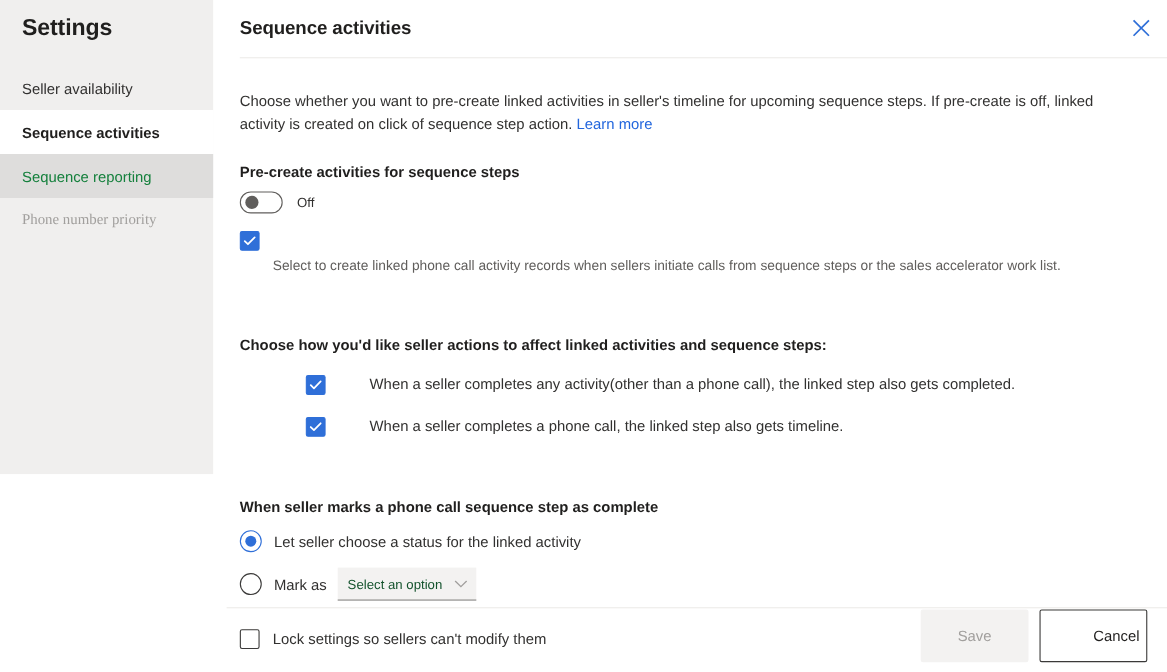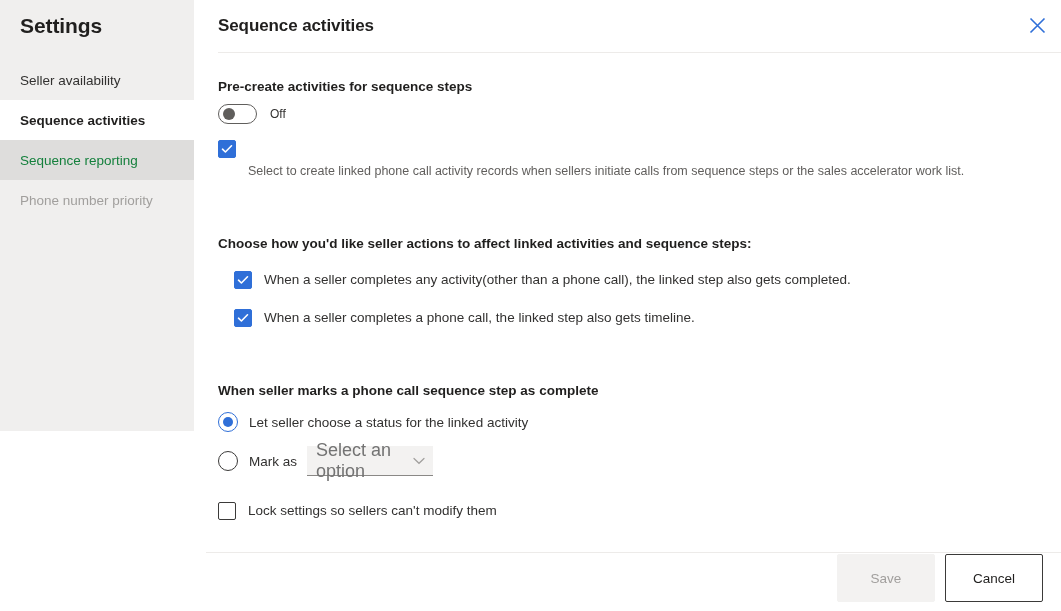--- a/index.html
+++ b/index.html
@@ -55,20 +55,21 @@
     background: #ffffff;
     font-weight: bold;
     color: #201f1e;
   }
   .nav-item.hovered {
     background: #dedddc;
     color: #15803d;
   }
   .nav-item.dimmed {
     color: #a19f9d;
+    font-family: Liberation Serif, serif;
   }
 
   
   .main {
     flex: 1;
     height: 611px;
     background: #ffffff;
     position: relative;
     box-sizing: border-box;
   }
@@ -166,21 +167,21 @@
     color: #323130;
   }
 
   
   .cb-row {
     display: flex;
     align-items: flex-start;
     margin-top: 16px;
     cursor: pointer;
   }
-  .cb-row.sub { margin-top: 20px; margin-left: 16px; }
+  .cb-row.sub { margin-top: 20px; margin-left: 60px; gap: 28px; }
   .checkbox {
     width: 18px;
     height: 18px;
     min-width: 18px;
     box-sizing: border-box;
     border-radius: 2px;
     display: flex;
     align-items: center;
     justify-content: center;
     margin-top: 0px;
@@ -256,22 +257,22 @@
     border: none;
     border-bottom: 1px solid #8a8886;
     box-sizing: border-box;
     display: flex;
     align-items: center;
     justify-content: space-between;
     padding: 0 8px 0 9px;
     cursor: pointer;
   }
   .dropdown-text {
-    font-size: 18px;
-    color: #737373;
+    font-size: 12px;
+    color: #14532d;
   }
   .chev { display: block; }
 
   
   .footer-divider {
     position: absolute;
     left: 12px;
     right: 0;
     bottom: 58px;
     height: 1px;
@@ -296,20 +297,21 @@
   .btn-save {
     background: #f3f2f1;
     border: 1px solid #f3f2f1;
     color: #a19f9d;
     cursor: default;
   }
   .btn-cancel {
     background: #ffffff;
     border: 1px solid #3b3a39;
     color: #201f1e;
+    text-align: right;
   }
 </style>
 </head>
 <body>
 
 <div class="app">
 
   <div class="sidebar">
     <div class="sidebar-title">Settings</div>
     <div class="nav-list">
@@ -337,20 +339,23 @@
           <svg width="17" height="17" viewBox="0 0 17 17" aria-hidden="true">
             <path d="M1.5 1.5 L15.5 15.5 M15.5 1.5 L1.5 15.5" stroke="#2f6fd8" stroke-width="1.6" fill="none"></path>
           </svg>
         </span>
       </button>
       <div class="header-divider"></div>
     </div>
 
     <div class="panel-body">
 
+      <div class="intro">
+        <span>Choose whether you want to pre-create linked activities in seller's timeline for upcoming sequence steps. If pre-create is off, linked activity is created on click of sequence step action. </span><a class="link">Learn more</a>
+      </div>
 
       <div class="field-label">Pre-create activities for sequence steps</div>
 
       <div class="toggle-row">
         <span class="toggle">
           <span class="knob"></span>
         </span>
         <span class="toggle-text">Off</span>
       </div>
 

